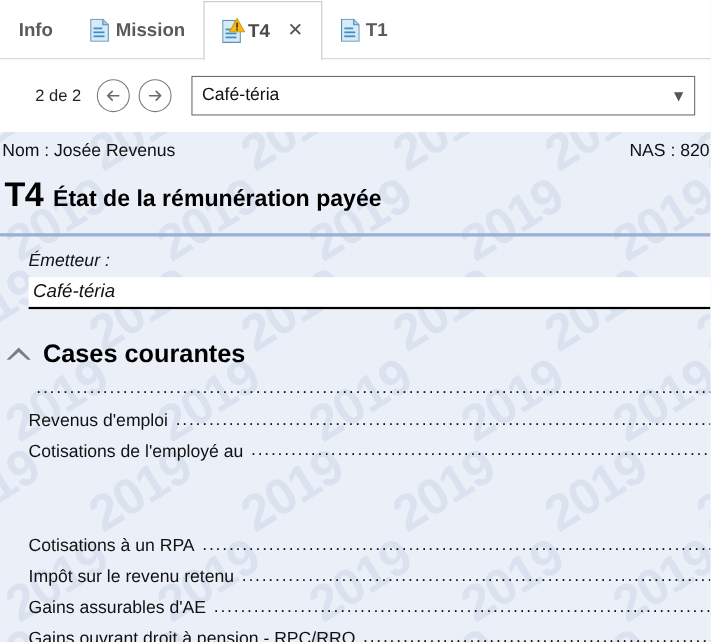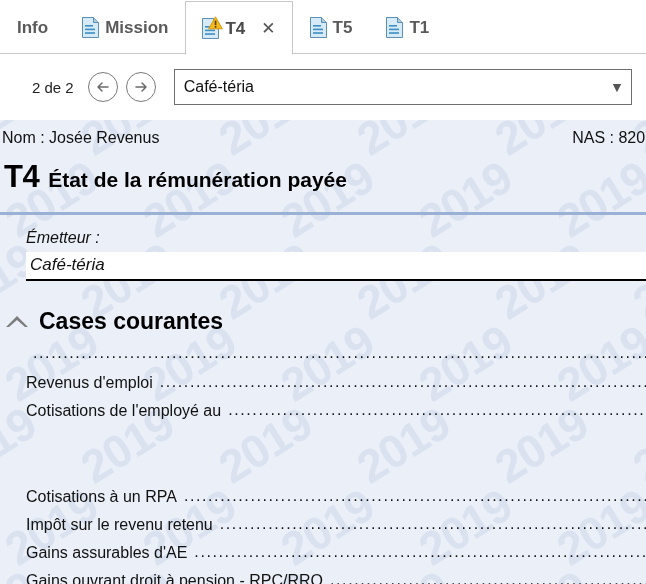--- a/index.html
+++ b/index.html
@@ -314,32 +314,20 @@
             <path d="M7.5 0.8 L14.3 12.8 H0.7 Z" fill="#f5bb1d" stroke="#d79b0a" stroke-width="1" stroke-linejoin="round"></path>
             <rect x="6.7" y="4.6" width="1.7" height="4.6" fill="#5a4208"></rect>
             <rect x="6.7" y="10" width="1.7" height="1.7" fill="#5a4208"></rect>
           </svg>
         </span>
       </span>
       <span class="tab-label">T4</span>
       <span class="tab-close">✕</span>
     </div>
 
-    <div class="tab">
-      <span class="doc-icon">
-        <svg width="17" height="21" viewBox="0 0 17 21">
-          <path d="M0.5 0.5 H11.5 L16.5 5.5 V20.5 H0.5 Z" fill="#d6eaf8" stroke="#5b8fb5" stroke-width="1"></path>
-          <path d="M11.5 0.5 V5.5 H16.5" fill="#aacbe2" stroke="#5b8fb5" stroke-width="1"></path>
-          <rect x="3" y="8" width="8" height="1.6" fill="#3f8ec4"></rect>
-          <rect x="3" y="11.6" width="10" height="1.6" fill="#3f8ec4"></rect>
-          <rect x="3" y="15.2" width="10" height="1.6" fill="#3f8ec4"></rect>
-        </svg>
-      </span>
-      <span class="tab-label">T5</span>
-    </div>
 
     <div class="tab">
       <span class="doc-icon">
         <svg width="17" height="21" viewBox="0 0 17 21">
           <path d="M0.5 0.5 H11.5 L16.5 5.5 V20.5 H0.5 Z" fill="#d6eaf8" stroke="#5b8fb5" stroke-width="1"></path>
           <path d="M11.5 0.5 V5.5 H16.5" fill="#aacbe2" stroke="#5b8fb5" stroke-width="1"></path>
           <rect x="3" y="8" width="8" height="1.6" fill="#3f8ec4"></rect>
           <rect x="3" y="11.6" width="10" height="1.6" fill="#3f8ec4"></rect>
           <rect x="3" y="15.2" width="10" height="1.6" fill="#3f8ec4"></rect>
         </svg>

